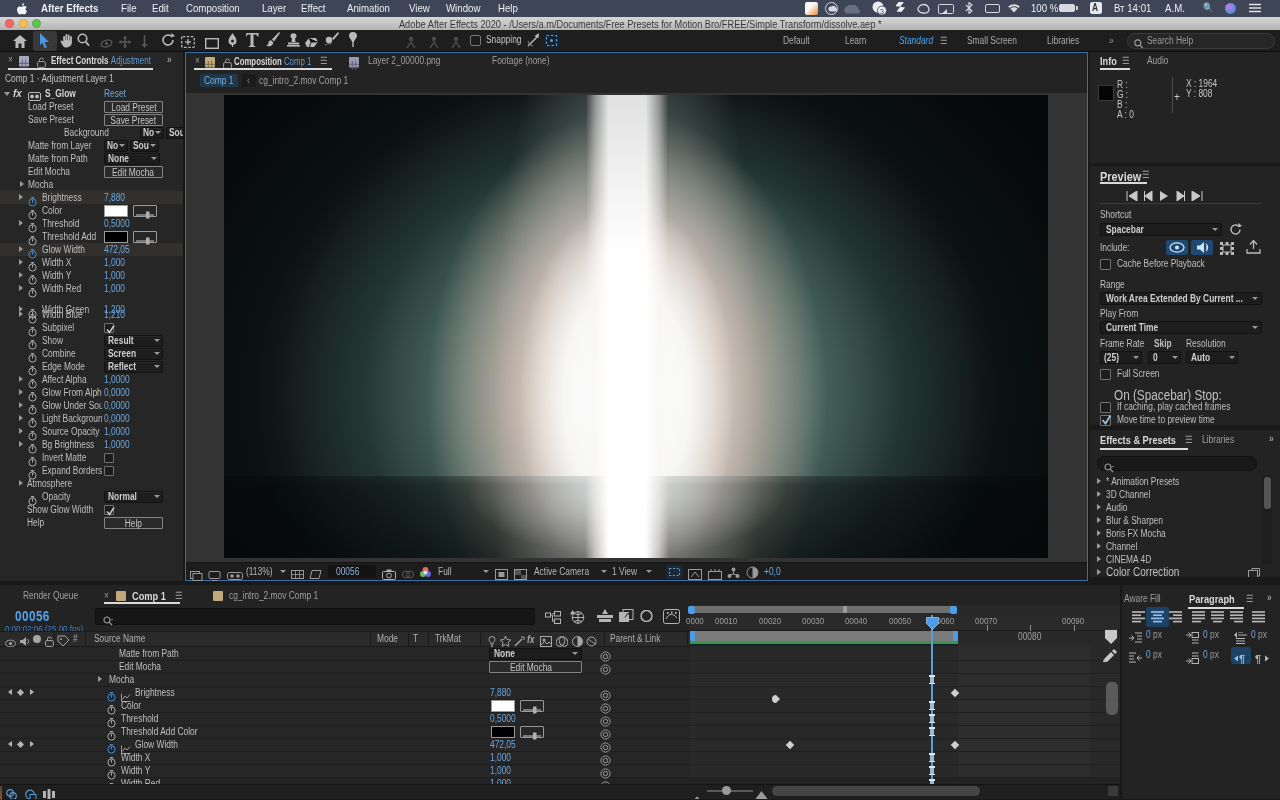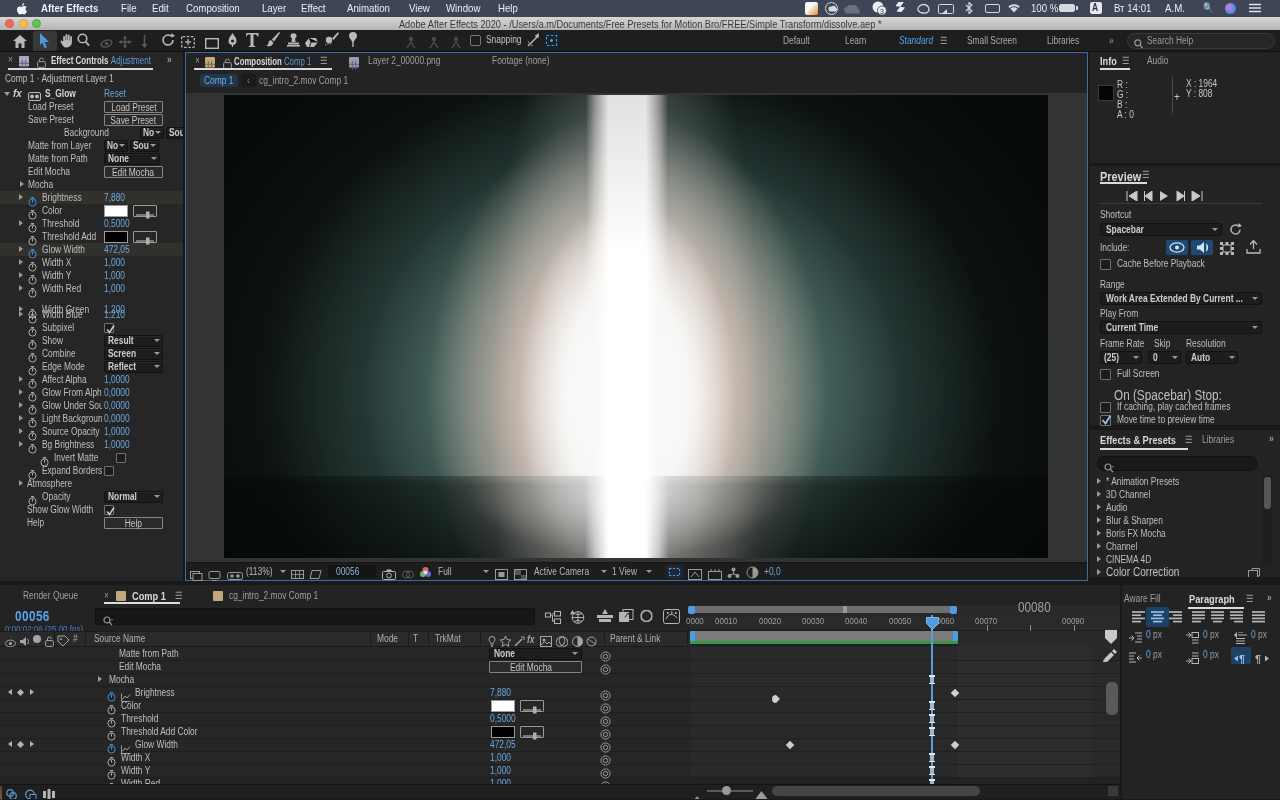--- a/index.html
+++ b/index.html
@@ -483,21 +483,21 @@
       <div class="abs" style="left:19px;top:3px;width:0;height:0;border-left:4px solid #9a9a9a;border-top:3.5px solid transparent;border-bottom:3.5px solid transparent;"></div>
       <div class="abs" style="left:28px;top:2px;width:9px;height:10px;"><svg width="9" height="10">
           <circle cx="4.5" cy="5.5" r="3.6" stroke="#ababab" stroke-width="1" fill="none"></circle>
           <line x1="4.5" y1="5.5" x2="4.5" y2="2.8" stroke="#ababab" stroke-width="1"></line>
           <line x1="2.8" y1="0.7" x2="6.2" y2="0.7" stroke="#ababab" stroke-width="1.2"></line>
           <line x1="4.5" y1="0.7" x2="4.5" y2="1.8" stroke="#ababab" stroke-width="1"></line>
         </svg></div>
       <div class="abs" style="left:42px;top:0;font-size:10px;line-height:13px;color:#bfbfbf;width:60px;overflow:hidden;"><span class="tx">Bg Brightness</span></div>
       <div class="abs" style="left:104px;top:0;font-size:10px;line-height:13px;color:#6ba7de;"><span class="tx">1,0000</span></div>
     </div>
-<div class="abs" style="left:12px;top:399px;width:156px;height:13px;padding-left:42px;">
+<div class="abs" style="left:0;top:399px;width:156px;height:13px;padding-left:42px;">
       <div class="abs" style="left:28px;top:2px;width:9px;height:10px;"><svg width="9" height="10">
           <circle cx="4.5" cy="5.5" r="3.6" stroke="#ababab" stroke-width="1" fill="none"></circle>
           <line x1="4.5" y1="5.5" x2="4.5" y2="2.8" stroke="#ababab" stroke-width="1"></line>
           <line x1="2.8" y1="0.7" x2="6.2" y2="0.7" stroke="#ababab" stroke-width="1.2"></line>
           <line x1="4.5" y1="0.7" x2="4.5" y2="1.8" stroke="#ababab" stroke-width="1"></line>
         </svg></div>
       <div class="abs" style="left:42px;top:0;font-size:10px;line-height:13px;color:#bfbfbf;"><span class="tx">Invert Matte</span></div>
       <div class="abs" style="left:104px;top:1.5px;width:10px;height:10px;background:#1c1c1c;border:1px solid #707070;border-radius:1px;"></div>
     </div>
 <div class="abs" style="left:0;top:412px;width:184px;height:13px;">
@@ -743,21 +743,21 @@
 <div class="abs" style="left:27px;top:92px;font-size:10px;color:#bfbfbf;"><span class="tx">Cache Before Playback</span></div>
 <div class="abs" style="left:10px;top:113px;font-size:10px;color:#bfbfbf;"><span class="tx">Range</span></div>
 <div class="abs" style="left:10px;top:126px;width:162px;height:13px;background:#1d1d1d;border:1px solid #121212;border-radius:2px;"></div>
 <div class="abs" style="left:16px;top:127px;font-size:10px;color:#cdcdcd;font-weight:bold;width:140px;overflow:hidden;"><span class="tx">Work Area Extended By Current ...</span></div>
 <div class="abs" style="left:162px;top:131px;width:0;height:0;border-top:3.5px solid #9a9a9a;border-left:3px solid transparent;border-right:3px solid transparent;"></div>
 <div class="abs" style="left:10px;top:142px;font-size:10px;color:#bfbfbf;"><span class="tx">Play From</span></div>
 <div class="abs" style="left:10px;top:155px;width:162px;height:13px;background:#1d1d1d;border:1px solid #121212;border-radius:2px;"></div>
 <div class="abs" style="left:16px;top:156px;font-size:10px;color:#cdcdcd;font-weight:bold;"><span class="tx">Current Time</span></div>
 <div class="abs" style="left:162px;top:160px;width:0;height:0;border-top:3.5px solid #9a9a9a;border-left:3px solid transparent;border-right:3px solid transparent;"></div>
 <div class="abs" style="left:10px;top:172px;font-size:10px;color:#bfbfbf;"><span class="tx">Frame Rate</span></div>
-<div class="abs" style="left:64px;top:172px;font-size:10px;color:#bfbfbf;"><span class="tx">Skip</span></div>
+<div class="abs" style="left:64px;top:172px;font-size:10px;color:#bfbfbf;font-weight:bold;"><span class="tx">Skip</span></div>
 <div class="abs" style="left:96px;top:172px;font-size:10px;color:#bfbfbf;"><span class="tx">Resolution</span></div>
 <div class="abs" style="left:10px;top:185px;width:42px;height:13px;background:#1d1d1d;border:1px solid #121212;border-radius:2px;"></div>
 <div class="abs" style="left:14px;top:186px;font-size:10px;color:#cdcdcd;font-weight:bold;"><span class="tx">(25)</span></div>
 <div class="abs" style="left:43px;top:190px;width:0;height:0;border-top:3.5px solid #9a9a9a;border-left:3px solid transparent;border-right:3px solid transparent;"></div>
 <div class="abs" style="left:58px;top:185px;width:33px;height:13px;background:#1d1d1d;border:1px solid #121212;border-radius:2px;"></div>
 <div class="abs" style="left:63px;top:186px;font-size:10px;color:#cdcdcd;font-weight:bold;"><span class="tx">0</span></div>
 <div class="abs" style="left:82px;top:190px;width:0;height:0;border-top:3.5px solid #9a9a9a;border-left:3px solid transparent;border-right:3px solid transparent;"></div>
 <div class="abs" style="left:96px;top:185px;width:52px;height:13px;background:#1d1d1d;border:1px solid #121212;border-radius:2px;"></div>
 <div class="abs" style="left:101px;top:186px;font-size:10px;color:#cdcdcd;font-weight:bold;"><span class="tx">Auto</span></div>
 <div class="abs" style="left:139px;top:190px;width:0;height:0;border-top:3.5px solid #9a9a9a;border-left:3px solid transparent;border-right:3px solid transparent;"></div>
@@ -1067,21 +1067,21 @@
 <div class="abs" style="left:690px;top:30px;width:430px;height:16px;background:#2a2a2a;border-bottom:1px solid #1c1c1c;"></div>
 <div class="abs" style="left:686px;top:31px;font-size:9.5px;line-height:10px;color:#9f9f9f;"><span class="tx">0000</span></div>
 <div class="abs" style="left:715.3px;top:31px;font-size:9.5px;line-height:10px;color:#9f9f9f;"><span class="tx">00010</span></div>
 <div class="abs" style="left:758.6px;top:31px;font-size:9.5px;line-height:10px;color:#9f9f9f;"><span class="tx">00020</span></div>
 <div class="abs" style="left:801.9px;top:31px;font-size:9.5px;line-height:10px;color:#9f9f9f;"><span class="tx">00030</span></div>
 <div class="abs" style="left:845.2px;top:31px;font-size:9.5px;line-height:10px;color:#9f9f9f;"><span class="tx">00040</span></div>
 <div class="abs" style="left:888.5px;top:31px;font-size:9.5px;line-height:10px;color:#9f9f9f;"><span class="tx">00050</span></div>
 <div class="abs" style="left:931.8px;top:31px;font-size:9.5px;line-height:10px;color:#9f9f9f;"><span class="tx">00060</span></div>
 <div class="abs" style="left:975.0999999999999px;top:31px;font-size:9.5px;line-height:10px;color:#9f9f9f;"><span class="tx">00070</span></div>
 <div class="abs" style="left:987.0999999999999px;top:40px;width:1px;height:6px;background:#8a8a8a;"></div>
-<div class="abs" style="left:1018.4000000000001px;top:17px;font-size:14px;line-height:10px;color:#9f9f9f;"><span class="tx">00080</span></div>
+<div class="abs" style="left:1018.4000000000001px;top:47px;font-size:10px;line-height:10px;color:#9f9f9f;"><span class="tx">00080</span></div>
 <div class="abs" style="left:1030.4px;top:40px;width:1px;height:6px;background:#8a8a8a;"></div>
 <div class="abs" style="left:1061.7px;top:31px;font-size:9.5px;line-height:10px;color:#9f9f9f;"><span class="tx">00090</span></div>
 <div class="abs" style="left:1073.7px;top:40px;width:1px;height:6px;background:#8a8a8a;"></div>
 <div class="abs" style="left:690px;top:46px;width:268px;height:10px;background:#7b7b7b;"></div>
 <div class="abs" style="left:690px;top:46px;width:5px;height:10px;background:#4d9ce8;border-radius:2px 0 0 2px;"></div>
 <div class="abs" style="left:953px;top:46px;width:5px;height:10px;background:#4d9ce8;border-radius:0 2px 2px 0;"></div>
 <div class="abs" style="left:690px;top:56px;width:268px;height:3px;background:#3f9440;"></div>
 <div class="abs" style="left:690px;top:59px;width:268px;height:2px;background:#123;"></div>
 <div class="abs" style="left:958px;top:61px;width:133px;height:132px;background:#2d2d2d;"></div>
 <div class="abs" style="left:690px;top:74.5px;width:430px;height:1px;background:#202020;"></div>

